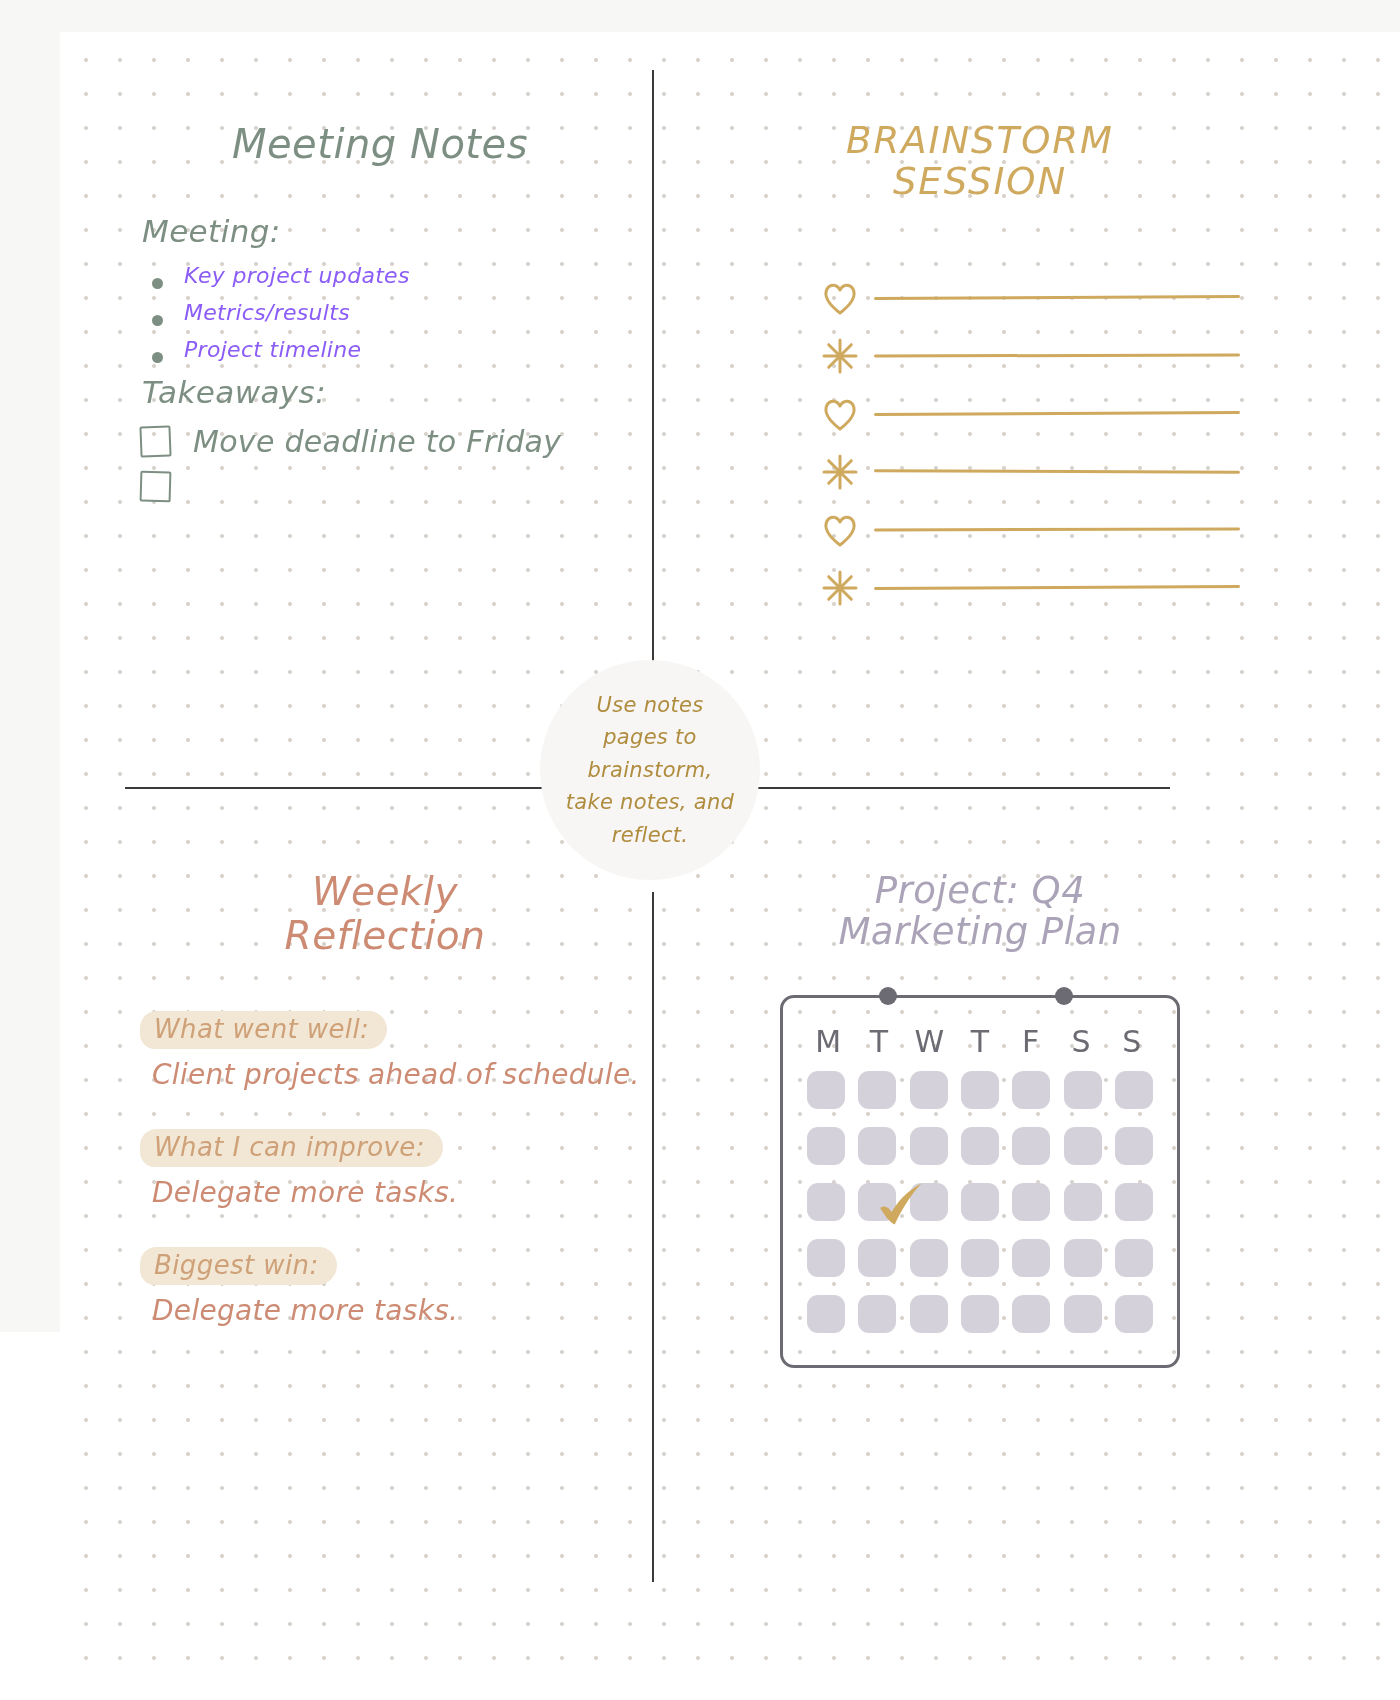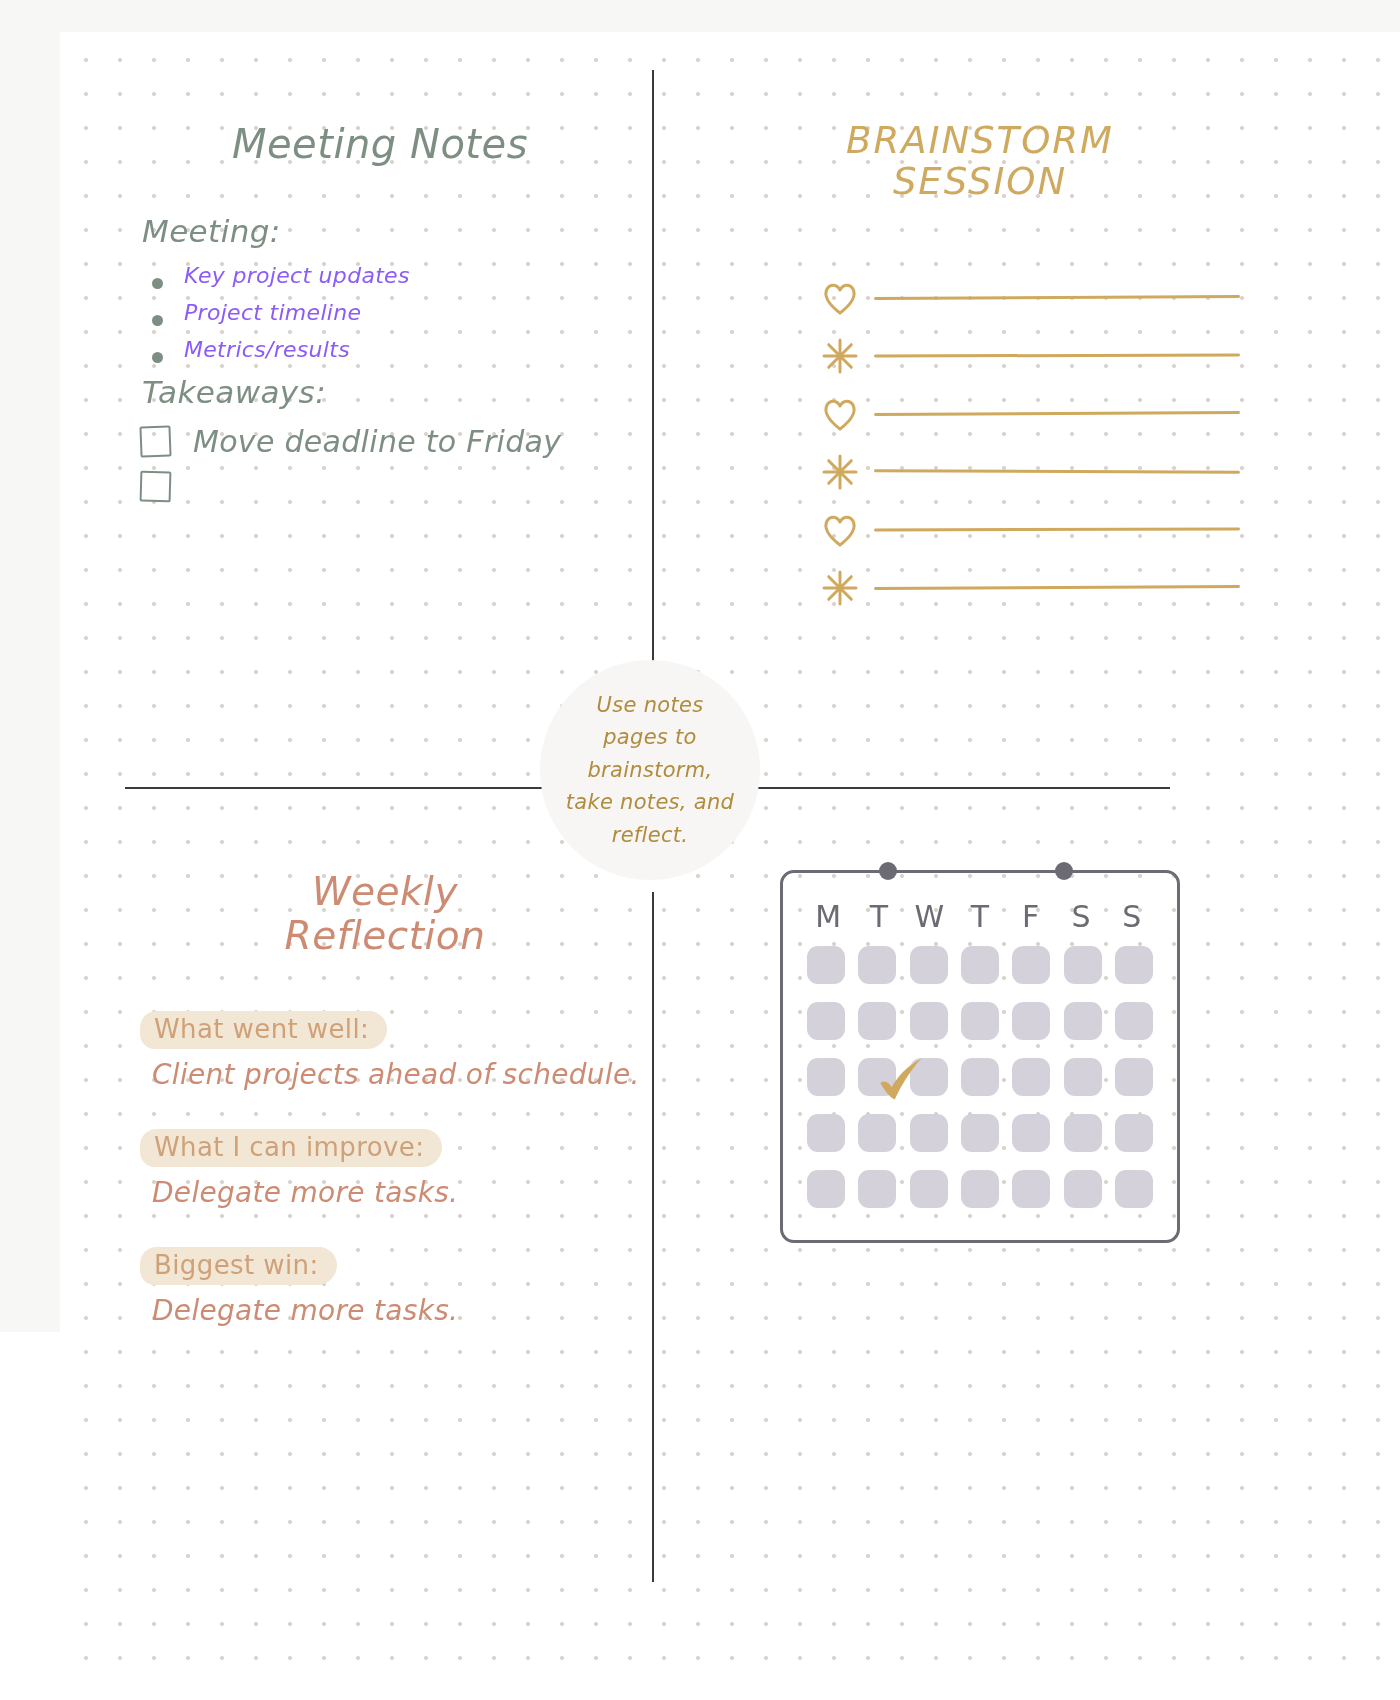--- a/index.html
+++ b/index.html
@@ -215,20 +215,21 @@
     width: 100%;
     height: 100%;
     background: #f2e7d4;
     border-radius: 20px 22px 24px 18px;
     z-index: 0;
   }
   .refl-label {
     position: relative;
     z-index: 1;
     font-family: "DejaVu Sans", sans-serif;
+    font-style: italic;
     font-size: 26px;
     color: #cfa179;
     letter-spacing: 0.4px;
   }
   .refl-value {
     display: block;
     margin-top: 9px;
     margin-left: 12px;
     font-family: "DejaVu Sans", sans-serif;
     font-style: italic;
@@ -317,25 +318,25 @@
 
       <span class="hand" id="agenda-label">Meeting:</span>
 
       <ul id="agenda-list">
         <li class="hand">
           <span class="bullet-dot"></span>
           <span>Key project updates</span>
         </li>
         <li class="hand">
           <span class="bullet-dot"></span>
-          <span>Project timeline</span>
+          <span>Metrics/results</span>
         </li>
         <li class="hand">
           <span class="bullet-dot"></span>
-          <span>Metrics/results</span>
+          <span>Project timeline</span>
         </li>
       </ul>
 
       <span class="hand" id="takeaways-label">Takeaways:</span>
 
       <ul id="takeaway-list">
         <li class="hand">
           <span class="checkbox-hand"></span>
           <span>Move deadline to Friday</span>
         </li>
@@ -433,20 +434,21 @@
 
       <div class="refl-block">
         <span class="refl-label-wrap">
           <span class="refl-label">Biggest win:</span>
         </span>
         <span class="refl-value">Delegate more tasks.</span>
       </div>
     </div>
 
     <div class="quadrant" id="q-project">
+      <div class="q-title hand" id="project-title">Project: Q4<br>Marketing Plan</div>
 
       <div id="calendar-widget">
         <span class="binder-ring" id="binder-ring-left"></span>
         <span class="binder-ring" id="binder-ring-right"></span>
 
         <div id="calendar-header">
           <span class="cal-day-label">M</span>
           <span class="cal-day-label">T</span>
           <span class="cal-day-label">W</span>
           <span class="cal-day-label">T</span>

